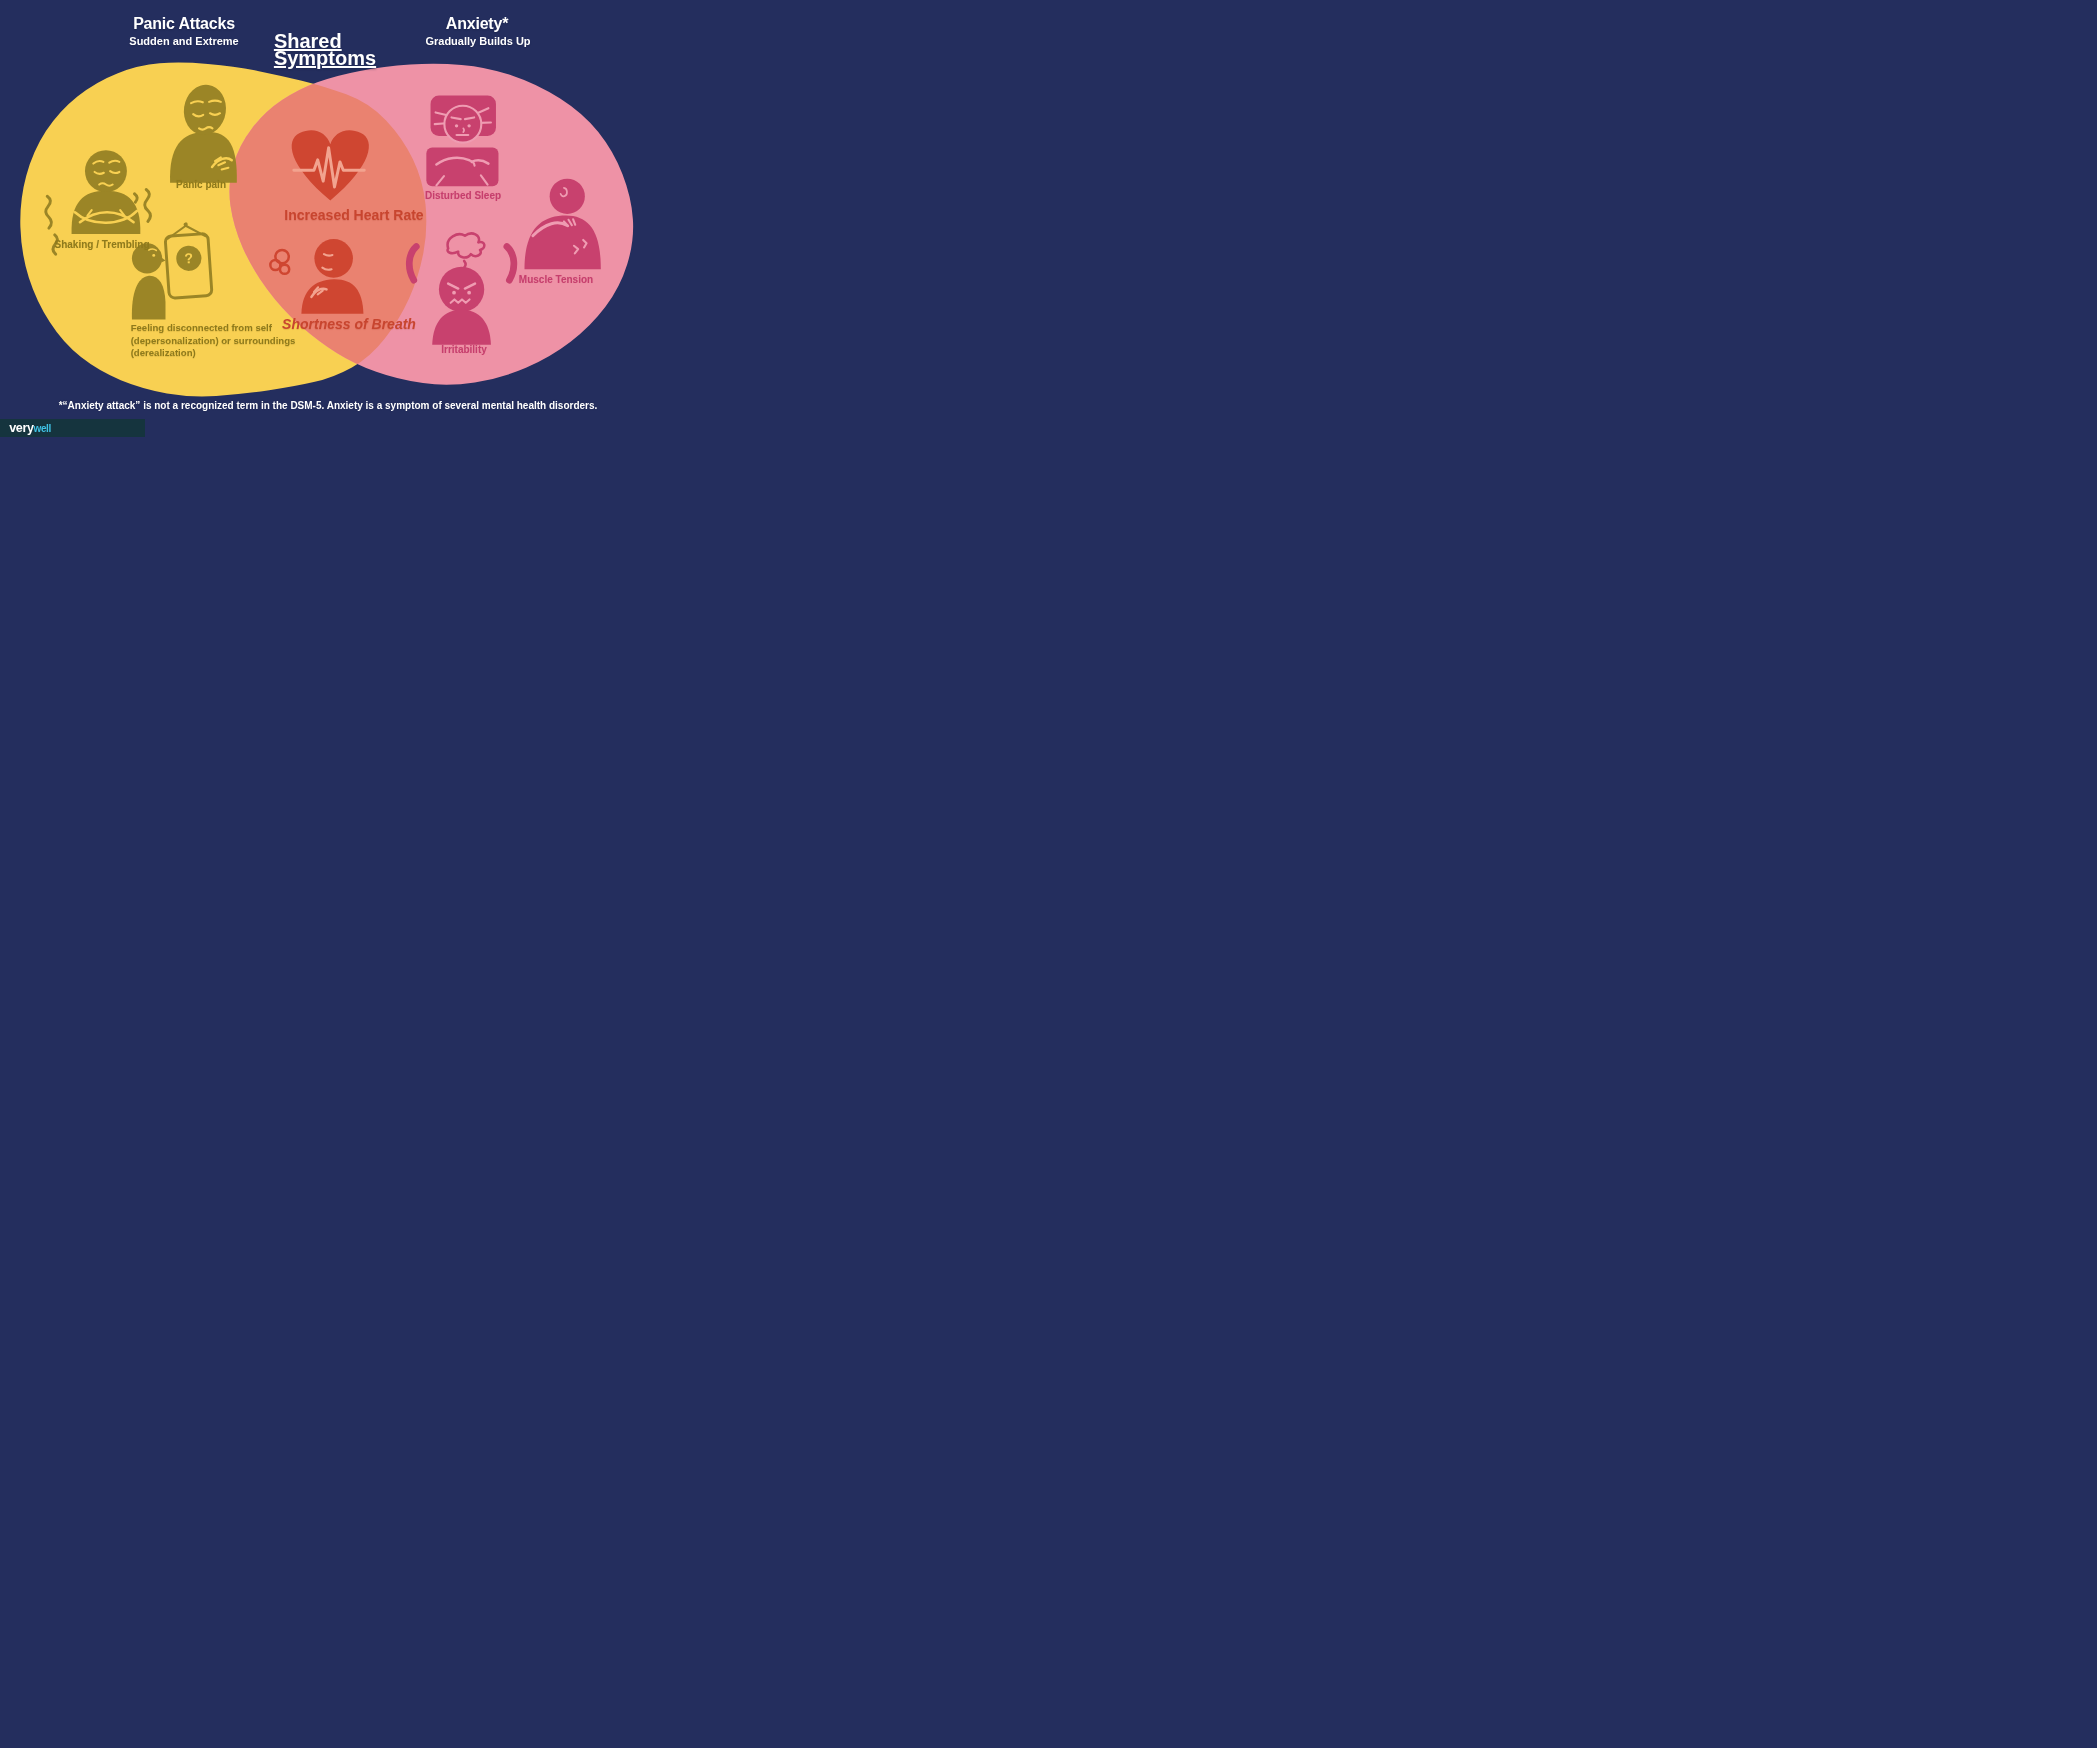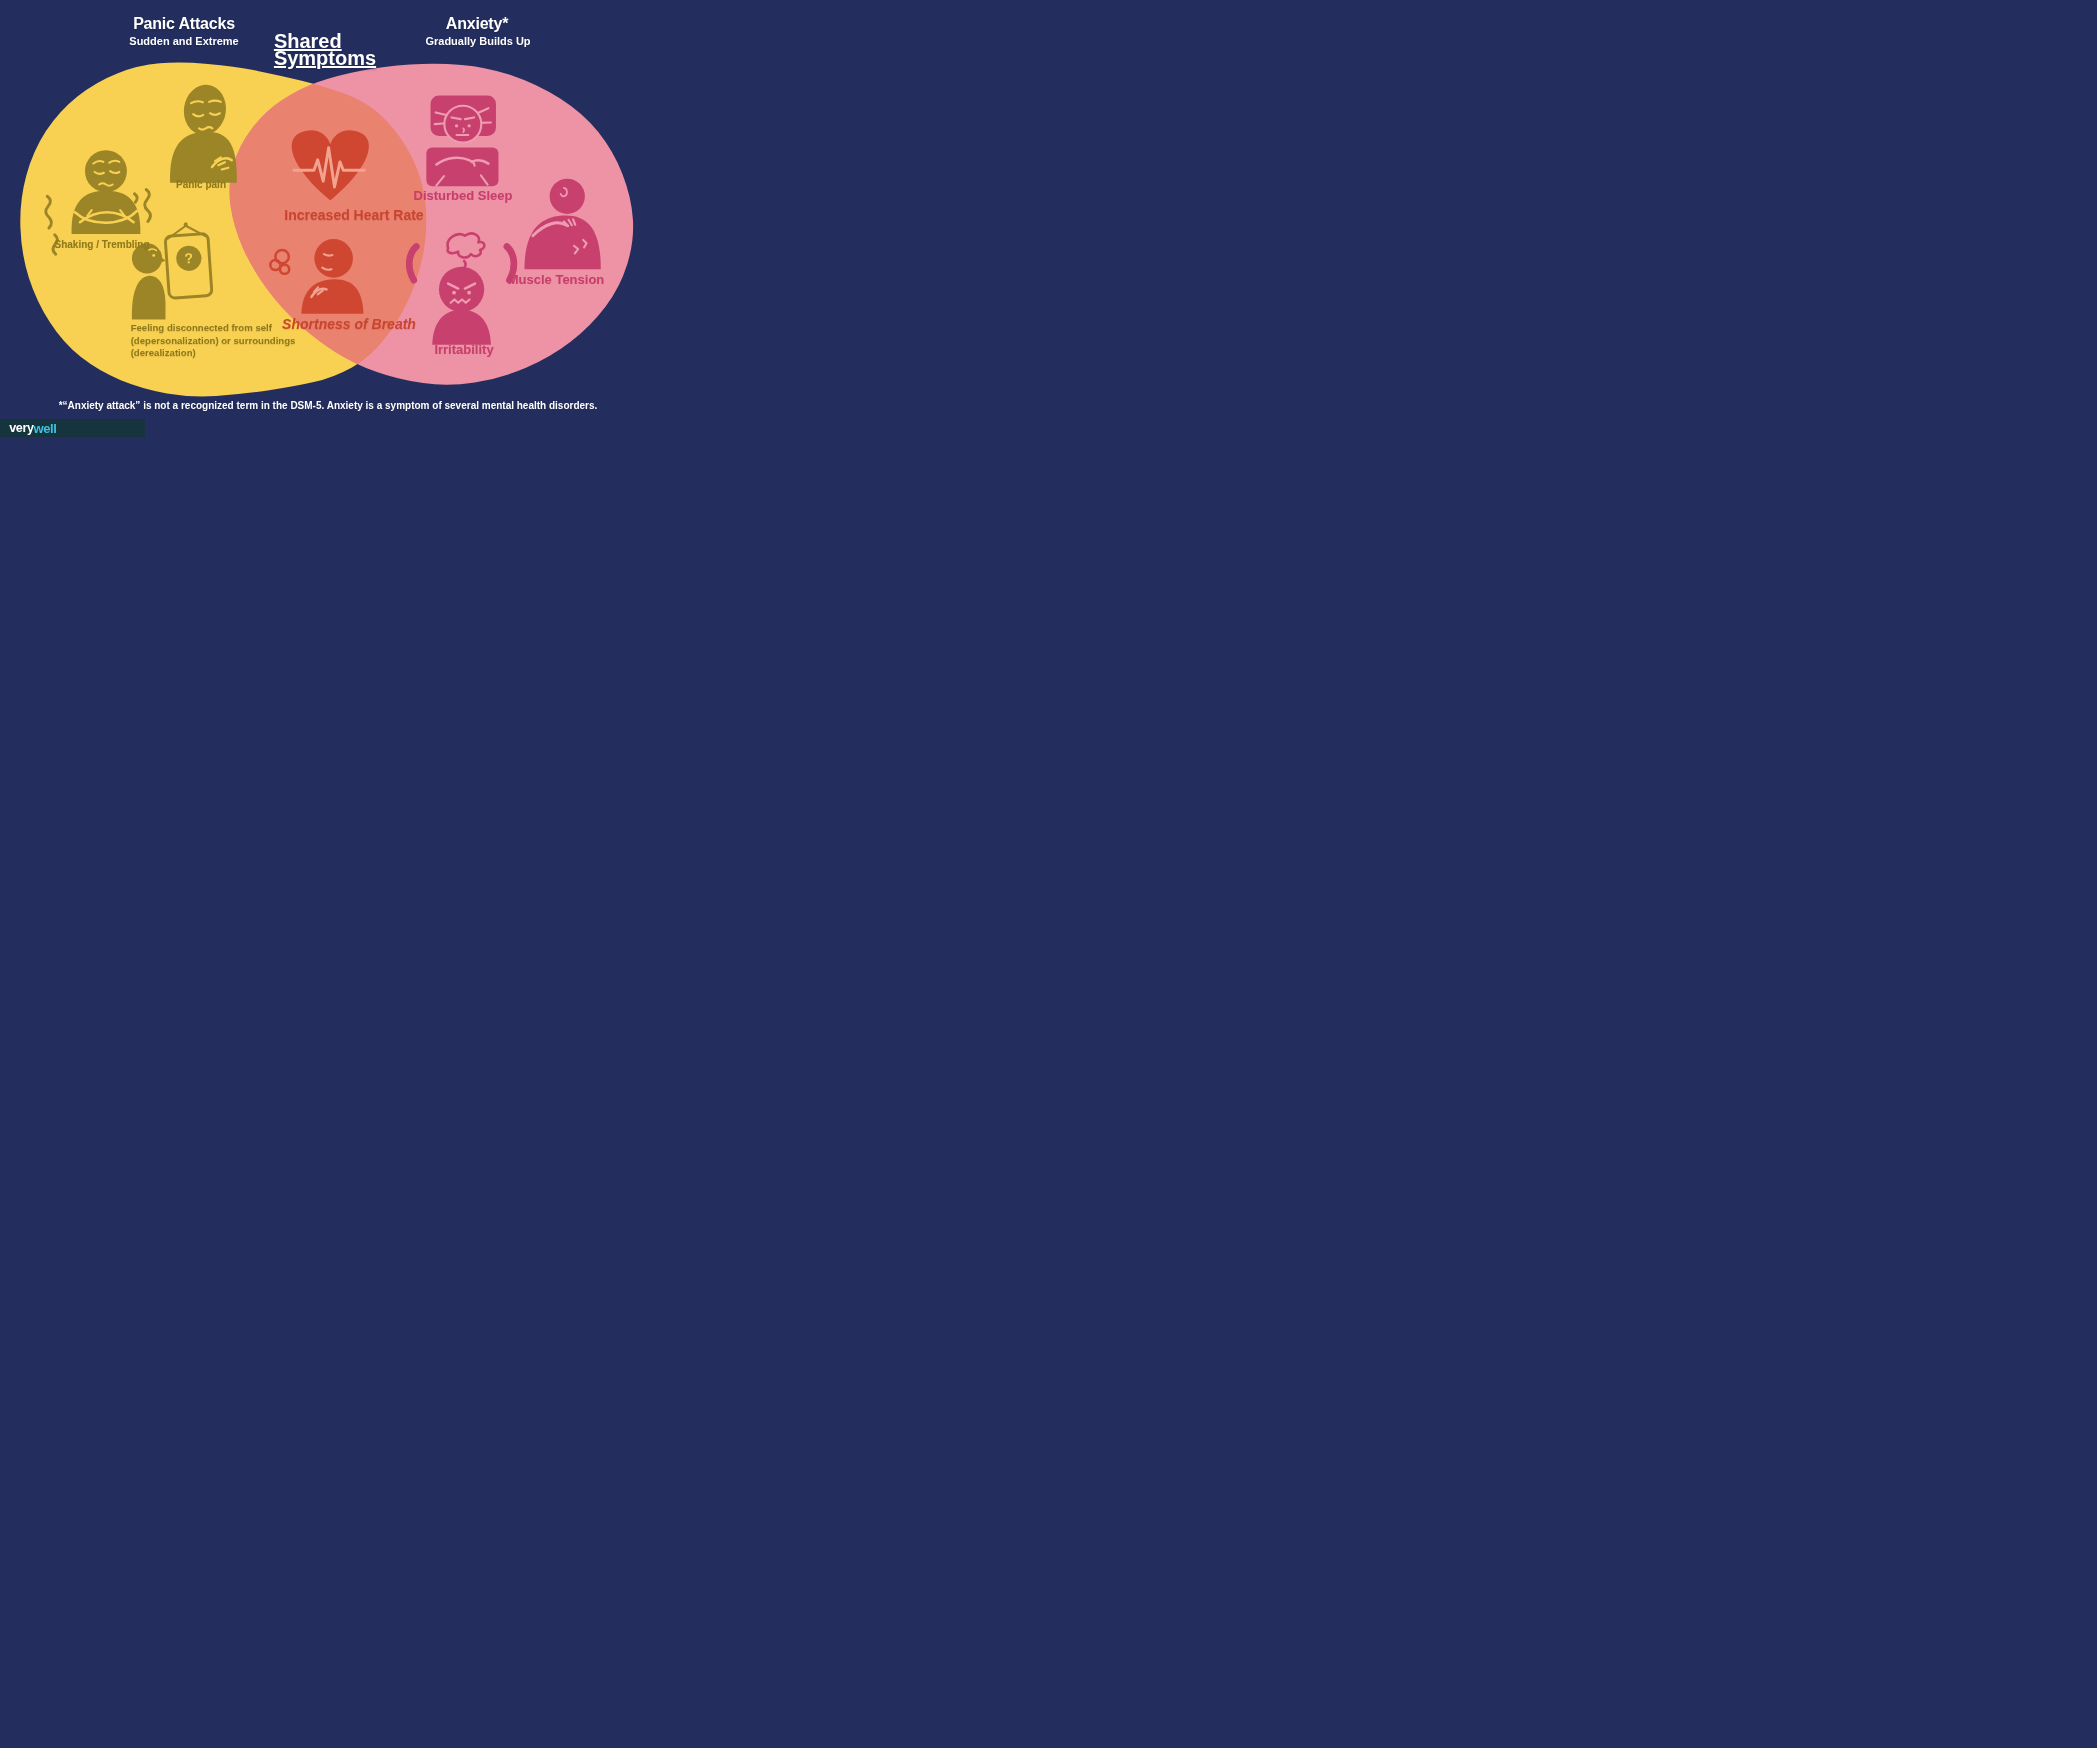--- a/index.html
+++ b/index.html
@@ -29,28 +29,28 @@
   .blob-yellow{fill:var(--yellow);}
   .blob-pink{fill:var(--pink);}
   .blob-overlap{fill:var(--overlap);}
   .lbl{position:absolute;transform:translate(-50%,-50%);white-space:nowrap;text-align:left;}
   .title{font-size:16px;color:var(--white);letter-spacing:-0.2px;text-shadow:0 1.3px 1.7px rgba(15,20,50,.35);}
   .subtitle{font-size:11px;color:var(--white);text-shadow:0 0.8px 1.3px rgba(15,20,50,.3);}
   .shared-title{font-size:20px;line-height:17px;color:var(--white);text-shadow:0 1.3px 1.7px rgba(15,20,50,.35);text-decoration:underline;}
   .olive{color:var(--olive-label);font-size:10px;text-shadow:0 0.8px 0.8px rgba(120,95,10,.18);}
   .olive-block{font-size:9.6px;line-height:12.6px;}
   .red{color:var(--red-label);font-size:14px;text-shadow:0 0.8px 0.8px rgba(150,40,20,.15);margin-left:28px;}
-  .dpink{color:var(--deeppink-label);font-size:13px;text-shadow:0 0.8px 0.8px rgba(140,30,70,.15);}
+  .dpink{color:var(--deeppink-label);font-size:10px;text-shadow:0 0.8px 0.8px rgba(140,30,70,.15);}
   .footnote{font-size:10px;color:var(--white);text-shadow:0 0.8px 1.3px rgba(15,20,50,.4);}
   .brand-bar{
     position:absolute;left:0;top:419px;width:145px;height:18px;
     background:var(--brand-teal);display:flex;align-items:center;padding-left:9.2px;box-sizing:border-box;
   }
   .brand-bar .very{color:var(--white);font-size:12.6px;letter-spacing:-0.4px;}
-  .brand-bar .well{color:var(--brand-cyan);font-size:13px;letter-spacing:-0.4px;}
+  .brand-bar .well{color:var(--brand-cyan);font-size:10px;letter-spacing:-0.4px;}
   
   .ofill{fill:var(--olive-icon);}
   .ostroke{stroke:var(--olive-icon);fill:none;stroke-linecap:round;stroke-linejoin:round;}
   .ystroke{stroke:var(--yellow);fill:none;stroke-linecap:round;stroke-linejoin:round;}
   .rfill{fill:var(--red-icon);}
   .rstroke{stroke:var(--red-icon);fill:none;stroke-linecap:round;stroke-linejoin:round;}
   .rdstroke{stroke:var(--red-detail);fill:none;stroke-linecap:round;stroke-linejoin:round;}
   .pfill{fill:var(--deeppink-icon);}
   .pstroke{stroke:var(--deeppink-icon);fill:none;stroke-linecap:round;stroke-linejoin:round;}
   .pdstroke{stroke:var(--pink-detail);fill:none;stroke-linecap:round;stroke-linejoin:round;}

